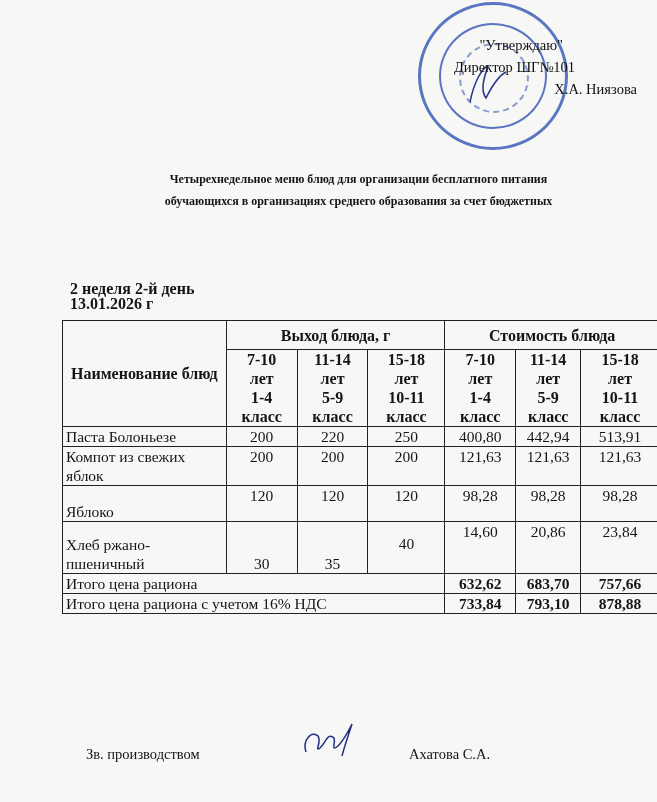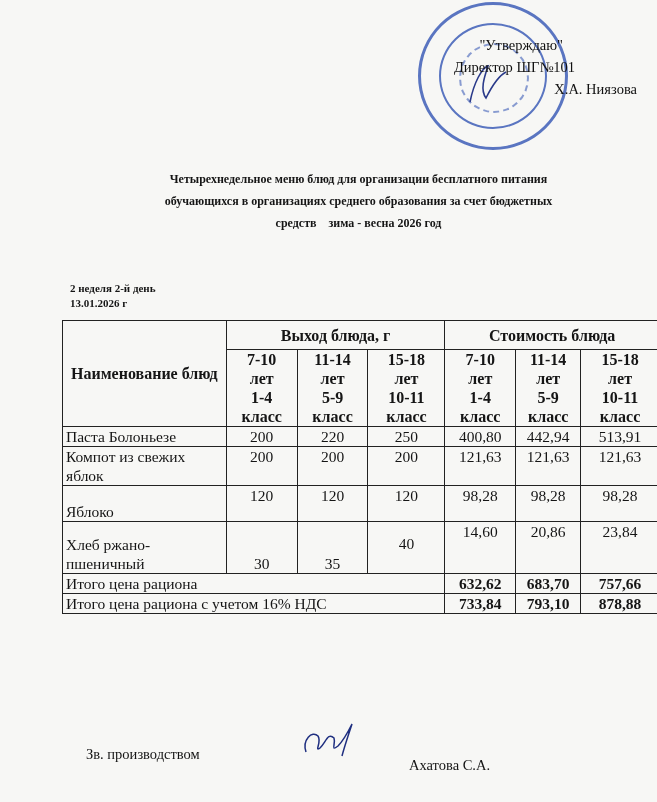--- a/index.html
+++ b/index.html
@@ -29,42 +29,42 @@
   .approve .l2 { margin-right:62px; }
   .approve .l3 { margin-right:0; }
   .sig-director {
     position:absolute; left:462px; top:62px; width:50px; height:44px;
   }
   .title {
     position:absolute; left:60px; top:168px; width:597px; text-align:center;
     font-weight:bold; font-size:12px; line-height:22px;
   }
   .week {
-    position:absolute; left:70px; top:281px; font-weight:bold; font-size:11px; line-height:15px;
+    position:absolute; left:70px; top:281px; font-weight:bold; font-size:16px; line-height:15px;
   }
   table.menu {
     position:absolute; left:62px; top:320px; width:598px;
     border-collapse:collapse; font-size:15.5px;
   }
   table.menu td, table.menu th {
     border:1.3px solid #222; padding:0 3px; line-height:19px;
   }
   table.menu th { font-weight:bold; text-align:center; font-size:16px;margin-left:7px; }
   th.group { height:28px; }
   th.sub { line-height:21px; font-size:15.5px; }
   td.name { text-align:left; }
   td.num { text-align:center; vertical-align:top; }
   td.num.bottom { vertical-align:bottom; }
   td.bold { font-weight:bold; }
   .sign-line {
     position:absolute; left:86px; top:742px; font-size:14.5px; width:540px; height:40px;
   }
   .sign-line .role { position:absolute; left:0; top:4px; }
   .sign-line .sig { position:absolute; left:214px; top:-20px; width:60px; height:36px; }
-  .sign-line .person { position:absolute; left:323px; top:15px; }
+  .sign-line .person { position:absolute; left:323px; top:4px; }
 </style>
 </head>
 <body>
 
 <div class="stamp">
   <div class="inner"></div>
   <div class="emblem"></div>
 </div>
 
 <svg class="sig-director" viewBox="0 0 50 44">
@@ -73,21 +73,20 @@
 
 <div class="approve">
   <div class="l1">"Утверждаю"</div>
   <div class="l2">Директор ШГ№101</div>
   <div class="l3">Х.А. Ниязова</div>
 </div>
 
 <div class="title">
   <div>Четырехнедельное меню блюд для организации бесплатного питания</div>
   <div>обучающихся в организациях среднего образования за счет бюджетных</div>
-  <div style="white-space:pre">средств    зима - весна 2026 год</div>
 </div>
 
 <div class="week">
   <div>2 неделя 2-й день</div>
   <div>13.01.2026 г</div>
 </div>
 
 <table class="menu">
   <colgroup>
     <col style="width:164px">

